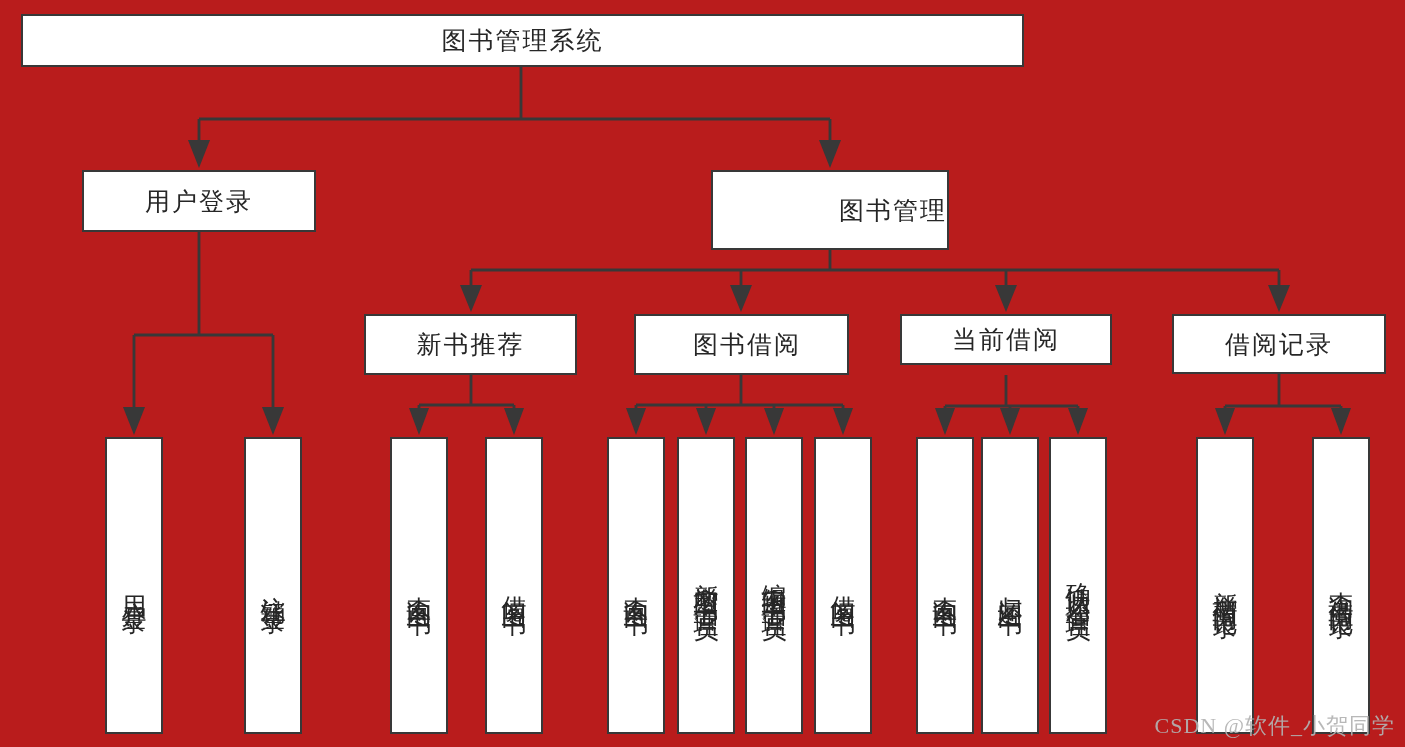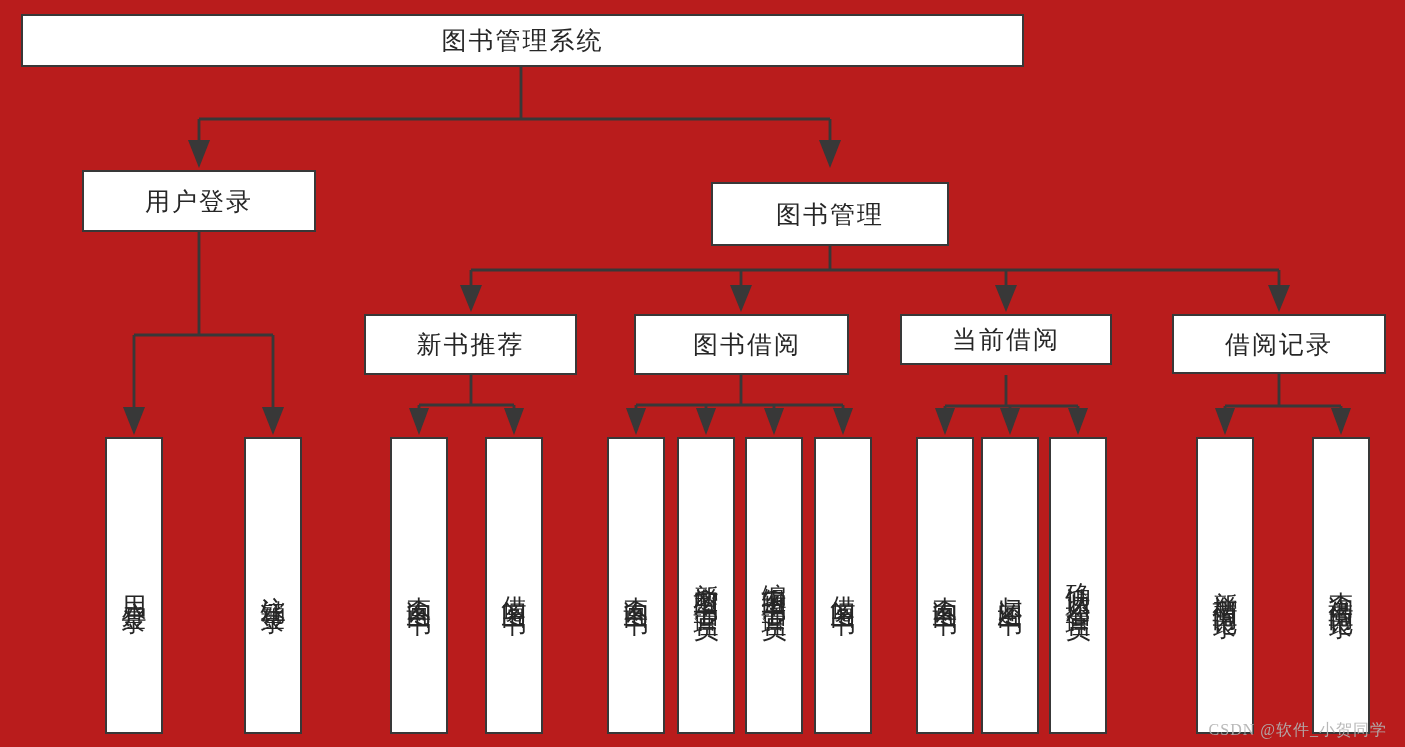--- a/index.html
+++ b/index.html
@@ -14,22 +14,22 @@
     position:absolute;box-sizing:border-box;border:2.6px solid #383838;background:#ffffff;
     display:flex;align-items:center;justify-content:center;
     color:#262626;font-size:25px;line-height:1;z-index:1;
   }
   .hnode span{letter-spacing:2px;white-space:nowrap;}
   .vnode span{
     writing-mode:vertical-rl;text-orientation:mixed;
     letter-spacing:5px;white-space:nowrap;
   }
   .watermark{
-    position:absolute;right:18px;bottom:6px;z-index:5;
-    font-size:16px;color:rgba(178,178,178,0.92);letter-spacing:1px;white-space:nowrap;
+    position:absolute;right:10px;bottom:6px;z-index:5;
+    font-size:22px;color:rgba(178,178,178,0.92);letter-spacing:1px;white-space:nowrap;
   }
 </style>
 </head>
 <body>
 
 <div class="canvas">
 
   <svg class="edges" width="1405" height="747" viewBox="0 0 1405 747" aria-hidden="true">
 
     <g>
@@ -80,21 +80,21 @@
     </g>
   </svg>
 
   <div class="node hnode" style="left:21px;top:14px;width:1003px;height:53px;">
     <span>图书管理系统</span>
   </div>
 
   <div class="node hnode" style="left:82px;top:170px;width:234px;height:62px;">
     <span>用户登录</span>
   </div>
-  <div class="node hnode" style="left:711px;top:182px;width:238px;height:64px;">
+  <div class="node hnode" style="left:711px;top:170px;width:238px;height:80px;justify-content:flex-end;">
     <span>图书管理</span>
   </div>
 
   <div class="node hnode" style="left:364px;top:314px;width:213px;height:61px;text-align:right;">
     <span>新书推荐</span>
   </div>
   <div class="node hnode" style="left:634px;top:314px;width:215px;height:61px;padding-left:11px;">
     <span>图书借阅</span>
   </div>
   <div class="node hnode" style="left:900px;top:314px;width:212px;height:51px;">

